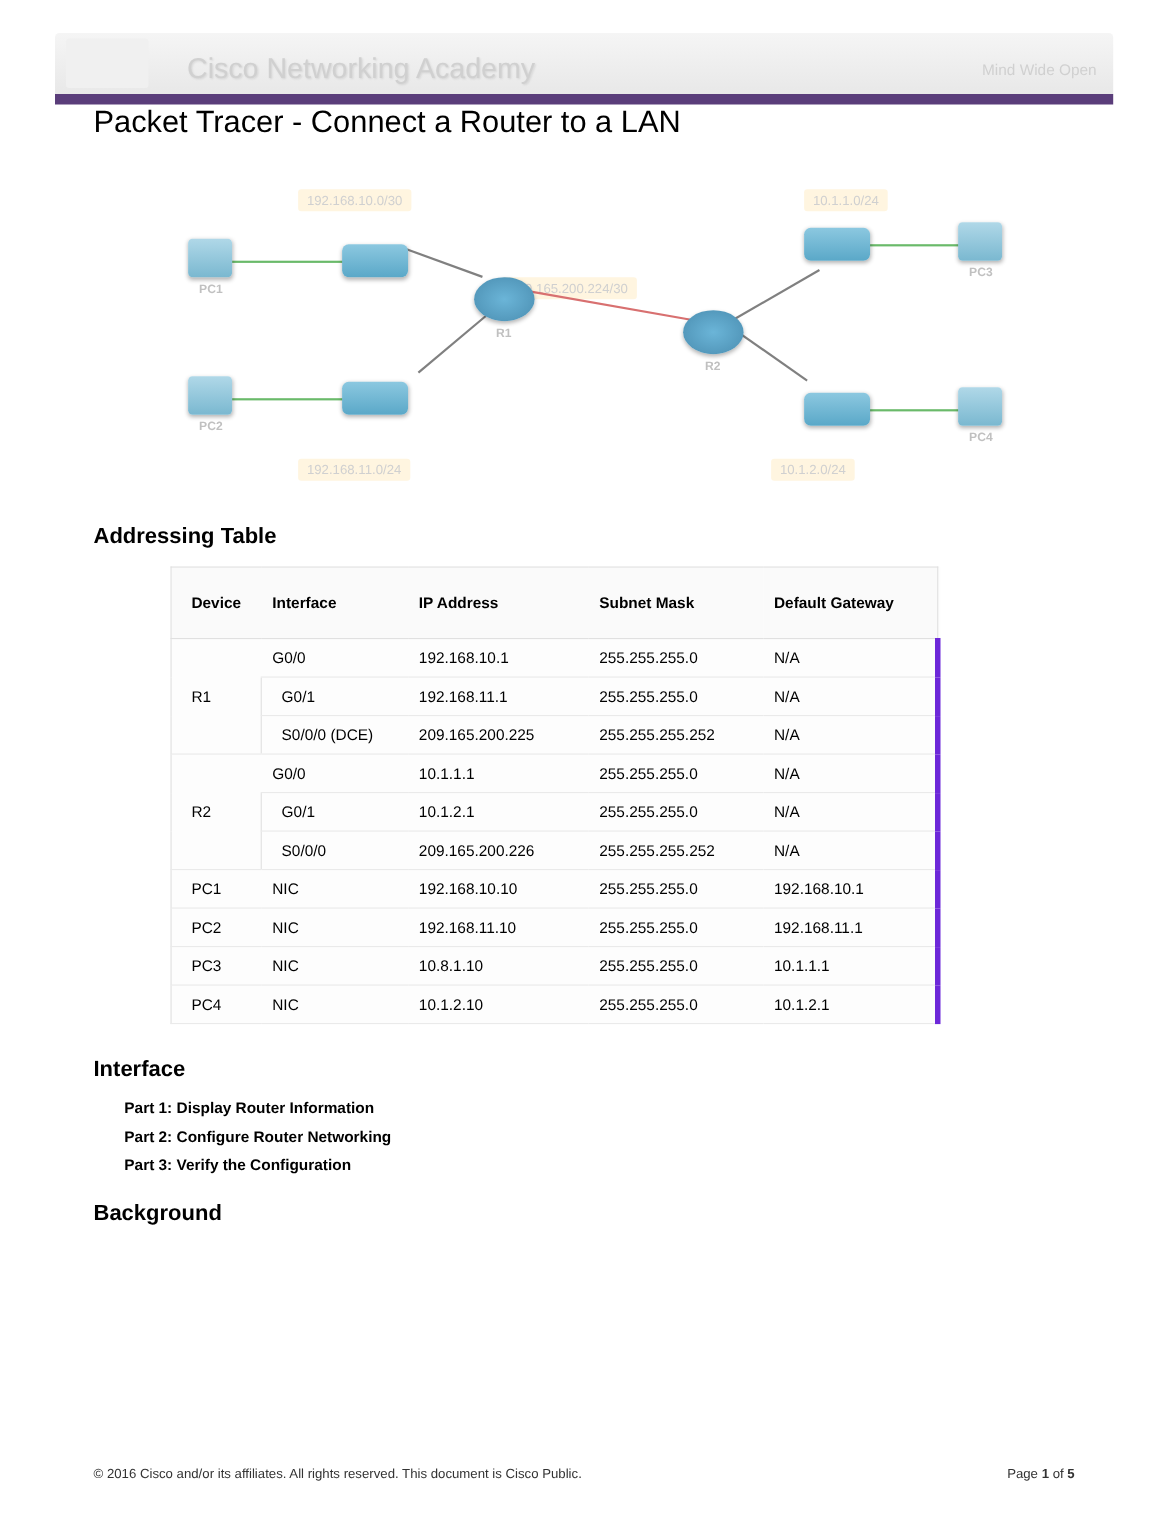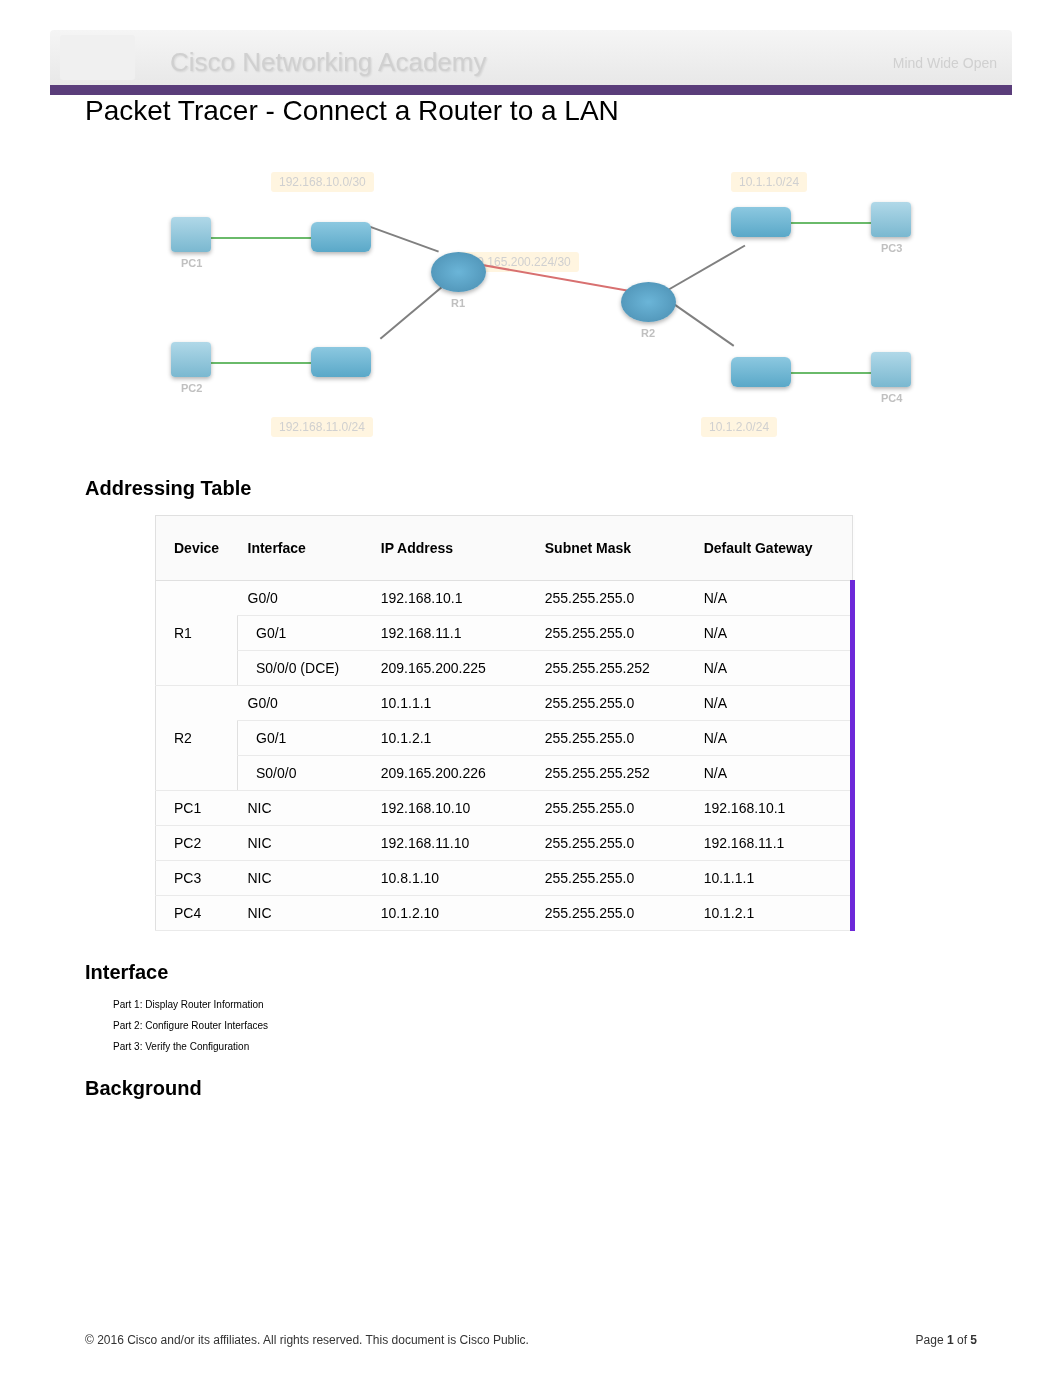--- a/index.html
+++ b/index.html
@@ -124,22 +124,22 @@
     .addr-table td:last-child { border-right: 5px solid #6d28d9; }
     .device-cell { font-weight: normal; vertical-align: middle; }
     .col-device { width: 80px; }
     .col-intf { width: 130px; }
     .col-ip { width: 160px; }
     .col-mask { width: 155px; }
     .col-gw { width: 155px; }
     
     .objectives-list { margin-left: 28px; margin-bottom: 25px; }
     .objectives-list .obj-item {
-      font-size: 10px;
-      font-weight: normal;
+      font-size: 14px;
+      font-weight: bold;
       margin-bottom: 10px;
     }
     .footer {
       position: fixed;
       bottom: 30px;
       width: 1062px;
       padding: 0 85px;
       display: flex;
       justify-content: space-between;
       font-size: 12px;
@@ -275,21 +275,21 @@
           <td>10.1.2.10</td>
           <td>255.255.255.0</td>
           <td>10.1.2.1</td>
         </tr>
       </tbody>
   </table>
 
   <h2 class="section-heading">Interface</h2>
   <div class="objectives-list">
     <div class="obj-item">Part 1: Display Router Information</div>
-    <div class="obj-item">Part 2: Configure Router Interfaces</div>
+    <div class="obj-item">Part 2: Configure Router Networking</div>
     <div class="obj-item">Part 3: Verify the Configuration</div>
   </div>
 
   <h2 class="section-heading">Background</h2>
 
 </div>
 
 <div class="footer">
   <span>© 2016 Cisco and/or its affiliates. All rights reserved. This document is Cisco Public.</span>
   <span class="pg">

